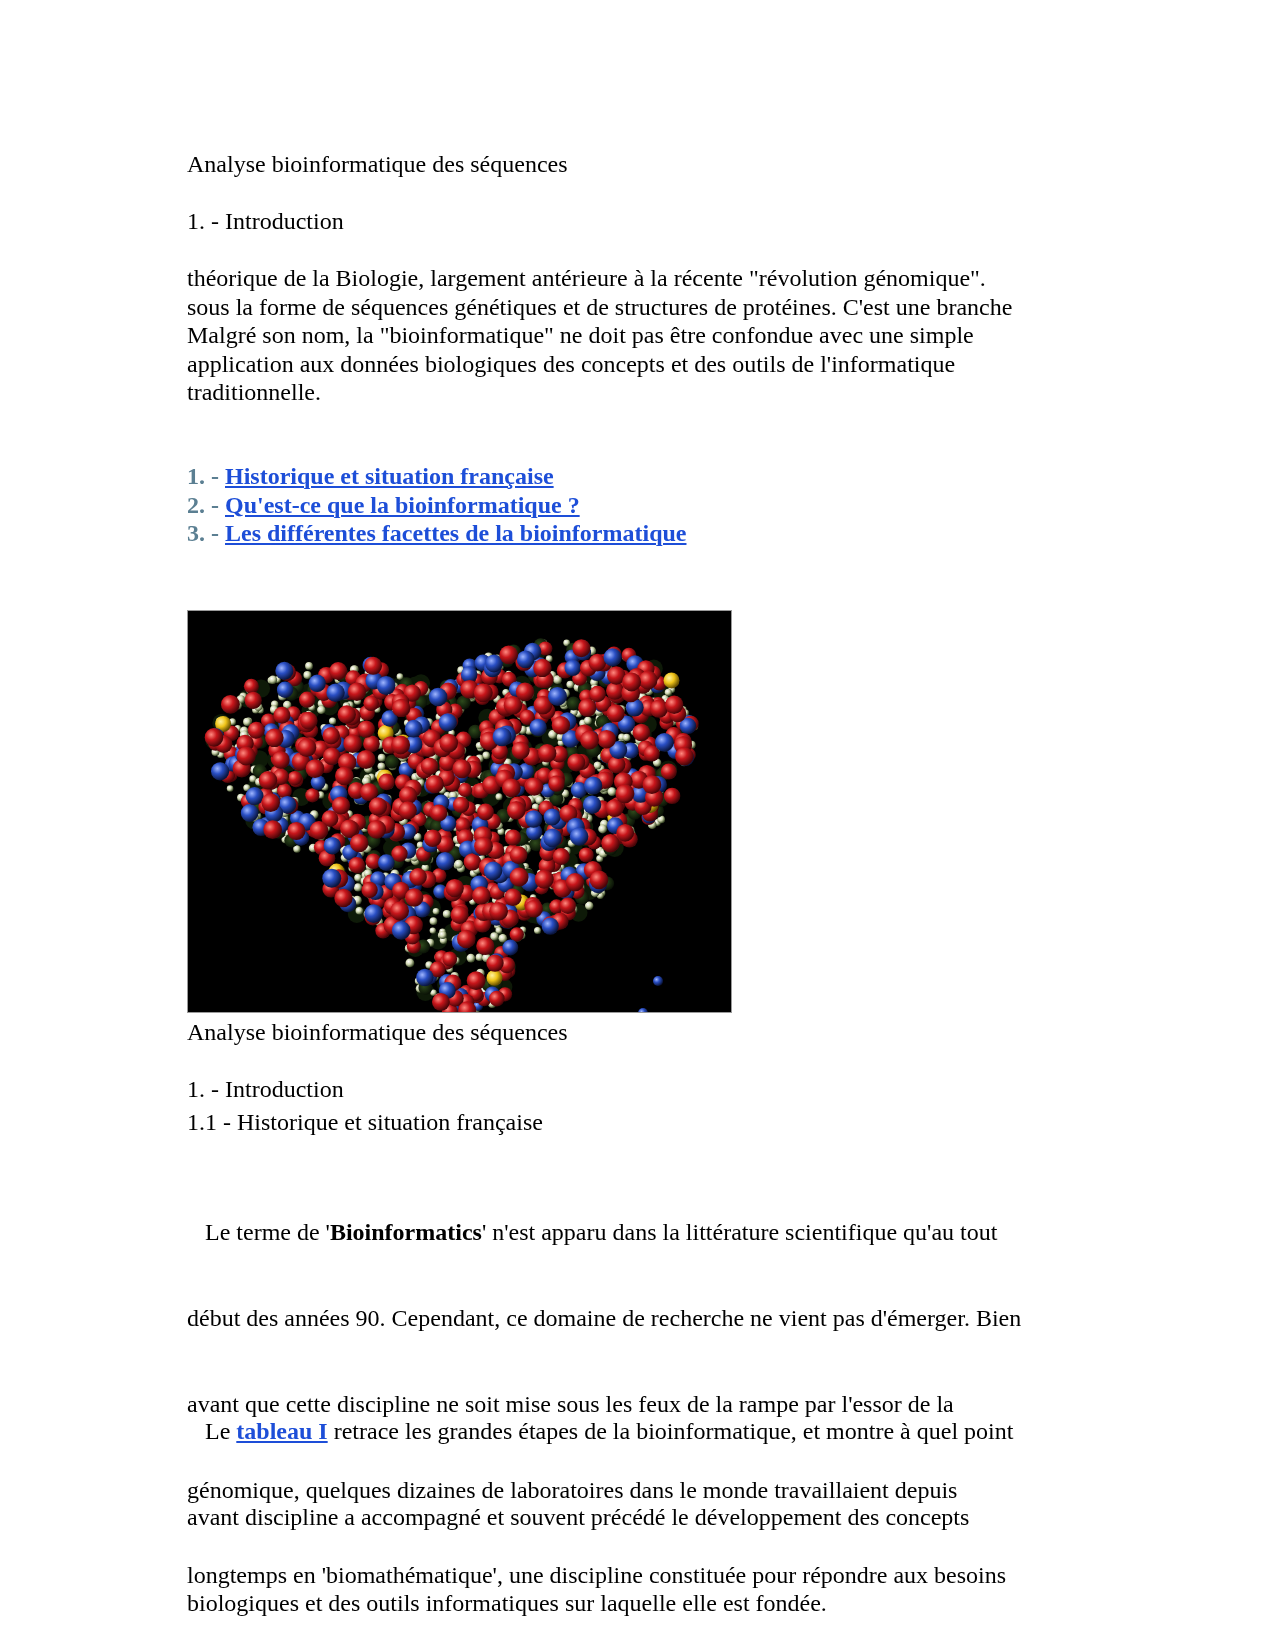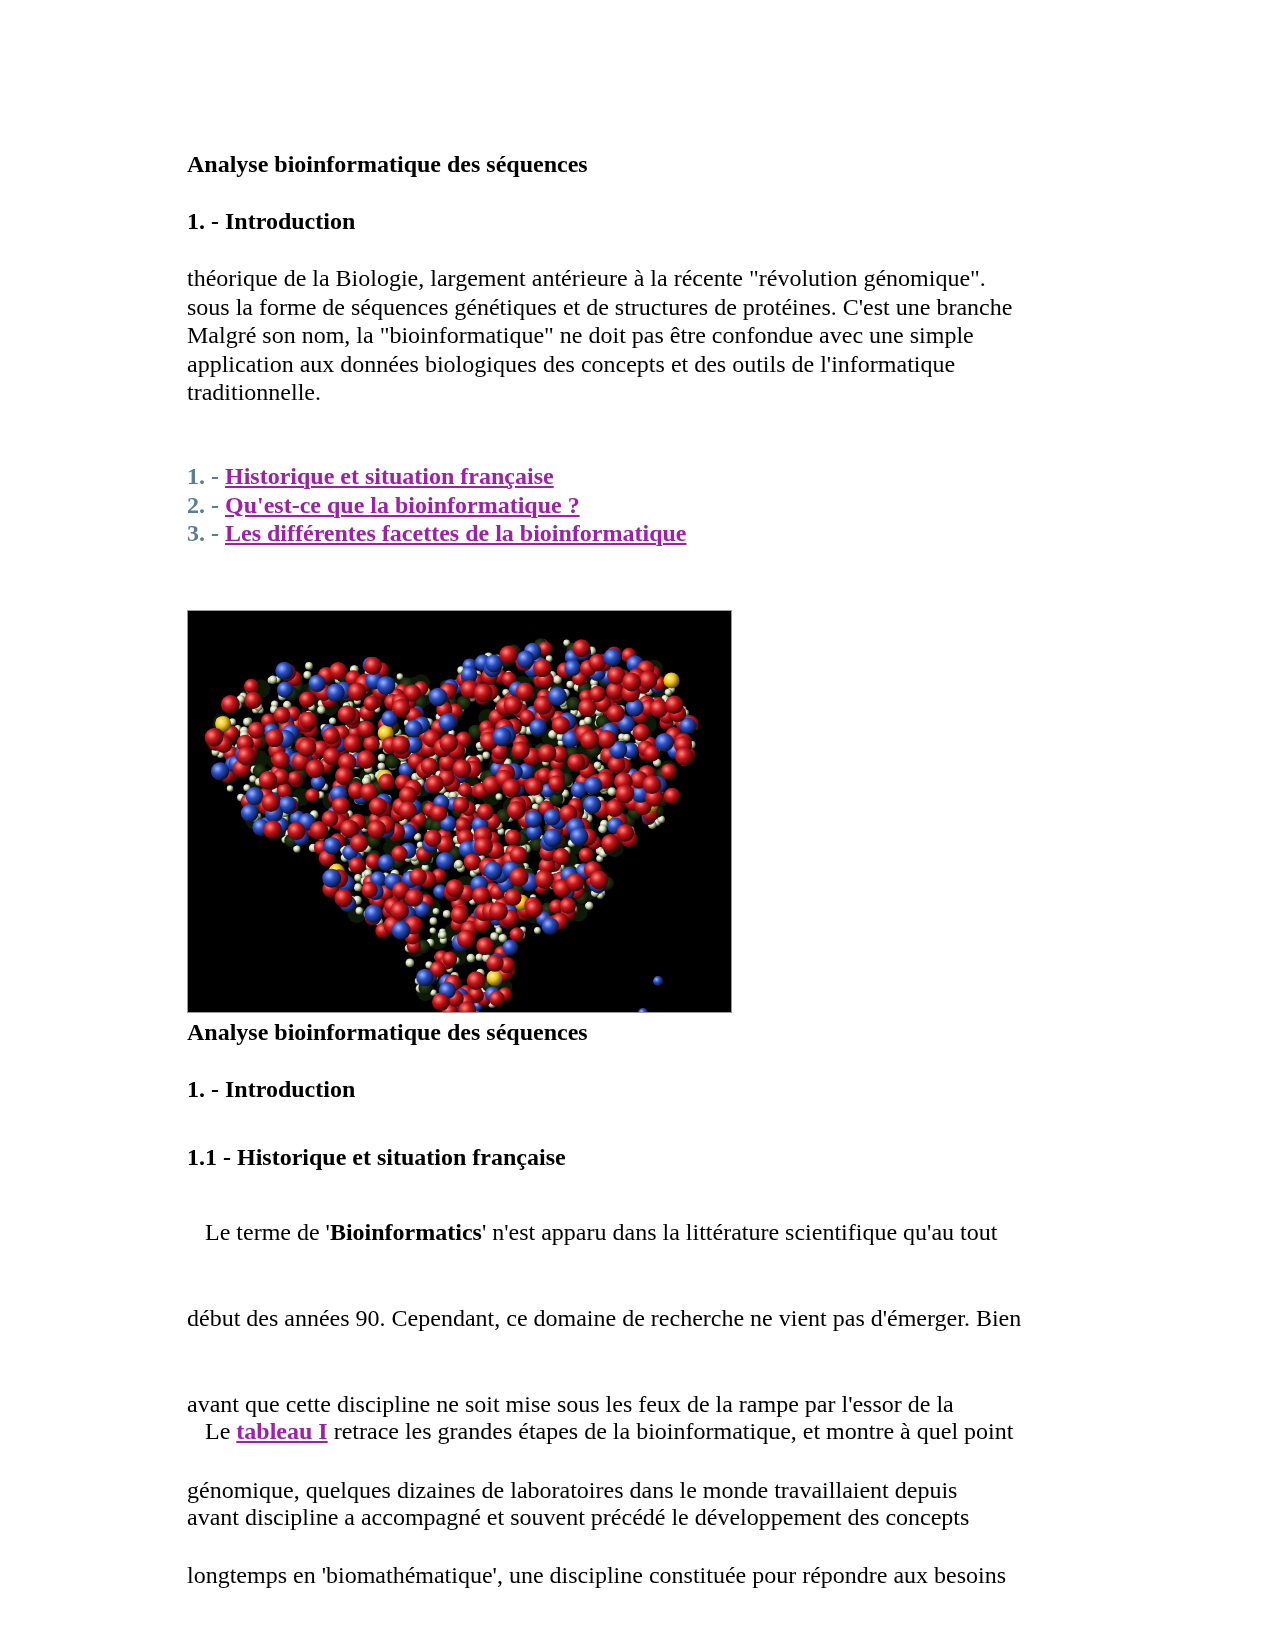--- a/index.html
+++ b/index.html
@@ -1,24 +1,24 @@
 <!DOCTYPE html>
 <html><head>
 <meta charset="utf-8">
 <style>
   html, body { margin: 0; padding: 0; background: #ffffff; }
   body { width: 1275px; height: 1650px; position: relative; overflow: hidden;
          font-family: "Liberation Serif", "DejaVu Serif", serif; color: #000; }
   .page { position: absolute; left: 187px; top: 0; width: 900px; }
   .t { position: absolute; left: 0; font-size: 24px; line-height: 28.6px; white-space: nowrap; }
-  .b { font-weight: bold; }
+  .b { font-weight: normal; }
   .para { position: absolute; left: 0; font-size: 24px; line-height: 28.6px; width: 900px; }
   .para .ln { display: block; white-space: nowrap; }
   .num { color: #5b7f92; font-weight: bold; }
-  a.lnk { color: #a21caf; text-decoration: underline; font-weight: bold; text-decoration-thickness: 2px; text-underline-offset: 2px; }
+  a.lnk { color: #1d4ed8; text-decoration: underline; font-weight: bold; text-decoration-thickness: 2px; text-underline-offset: 2px; }
   .figure { position: absolute; left: 0; top: 610px; width: 545px; height: 403px;
             background: #000; border: 1px solid #9a9a9a; box-sizing: border-box; overflow: hidden; }
   .figure svg { display: block; }
 </style>
 </head>
 <body>
 
 <div class="page">
 
   <div class="t b" style="top:150px">Analyse bioinformatique des séquences</div>
@@ -1709,29 +1709,30 @@
           <circle cx="331.1" cy="266.1" r="9.5" fill="url(#gR)"></circle>
           <circle cx="273.9" cy="157.8" r="9.5" fill="url(#gR)"></circle>
           <circle cx="443.6" cy="70.9" r="9.5" fill="url(#gR)"></circle>
         </g>
     </svg>
   </div>
 
   <div class="t b" style="top:1018px">Analyse bioinformatique des séquences</div>
 
   <div class="t b" style="top:1075px">1. - Introduction</div>
-  <div class="t b" style="top:1143px">1.1 - Historique et situation française</div>
+  <div class="t b" style="top:1108px">1.1 - Historique et situation française</div>
 
   <div class="para" style="top:1161px; white-space:pre">
     <span class="ln"><span style="white-space:pre">   Le terme de '</span><b>Bioinformatics</b><span>' n'est apparu dans la littérature scientifique qu'au tout</span></span>
     <span class="ln">début des années 90. Cependant, ce domaine de recherche ne vient pas d'émerger. Bien</span>
     <span class="ln">avant que cette discipline ne soit mise sous les feux de la rampe par l'essor de la</span>
     <span class="ln">génomique, quelques dizaines de laboratoires dans le monde travaillaient depuis</span>
     <span class="ln">longtemps en 'biomathématique', une discipline constituée pour répondre aux besoins</span>
     <span class="ln">précoces (dès 1965 !) de la phylogénie moléculaire.</span>
   </div>
 
   <div class="para" style="top:1360px; white-space:pre">
     <span class="ln"><span style="white-space:pre">   Le </span><a class="lnk" href="#">tableau I</a><span> retrace les grandes étapes de la bioinformatique, et montre à quel point</span></span>
     <span class="ln">avant discipline a accompagné et souvent précédé le développement des concepts</span>
+    <span class="ln">biologiques et des outils informatiques sur laquelle elle est fondée.</span>
   </div>
 
 </div>
 
 </body></html>

